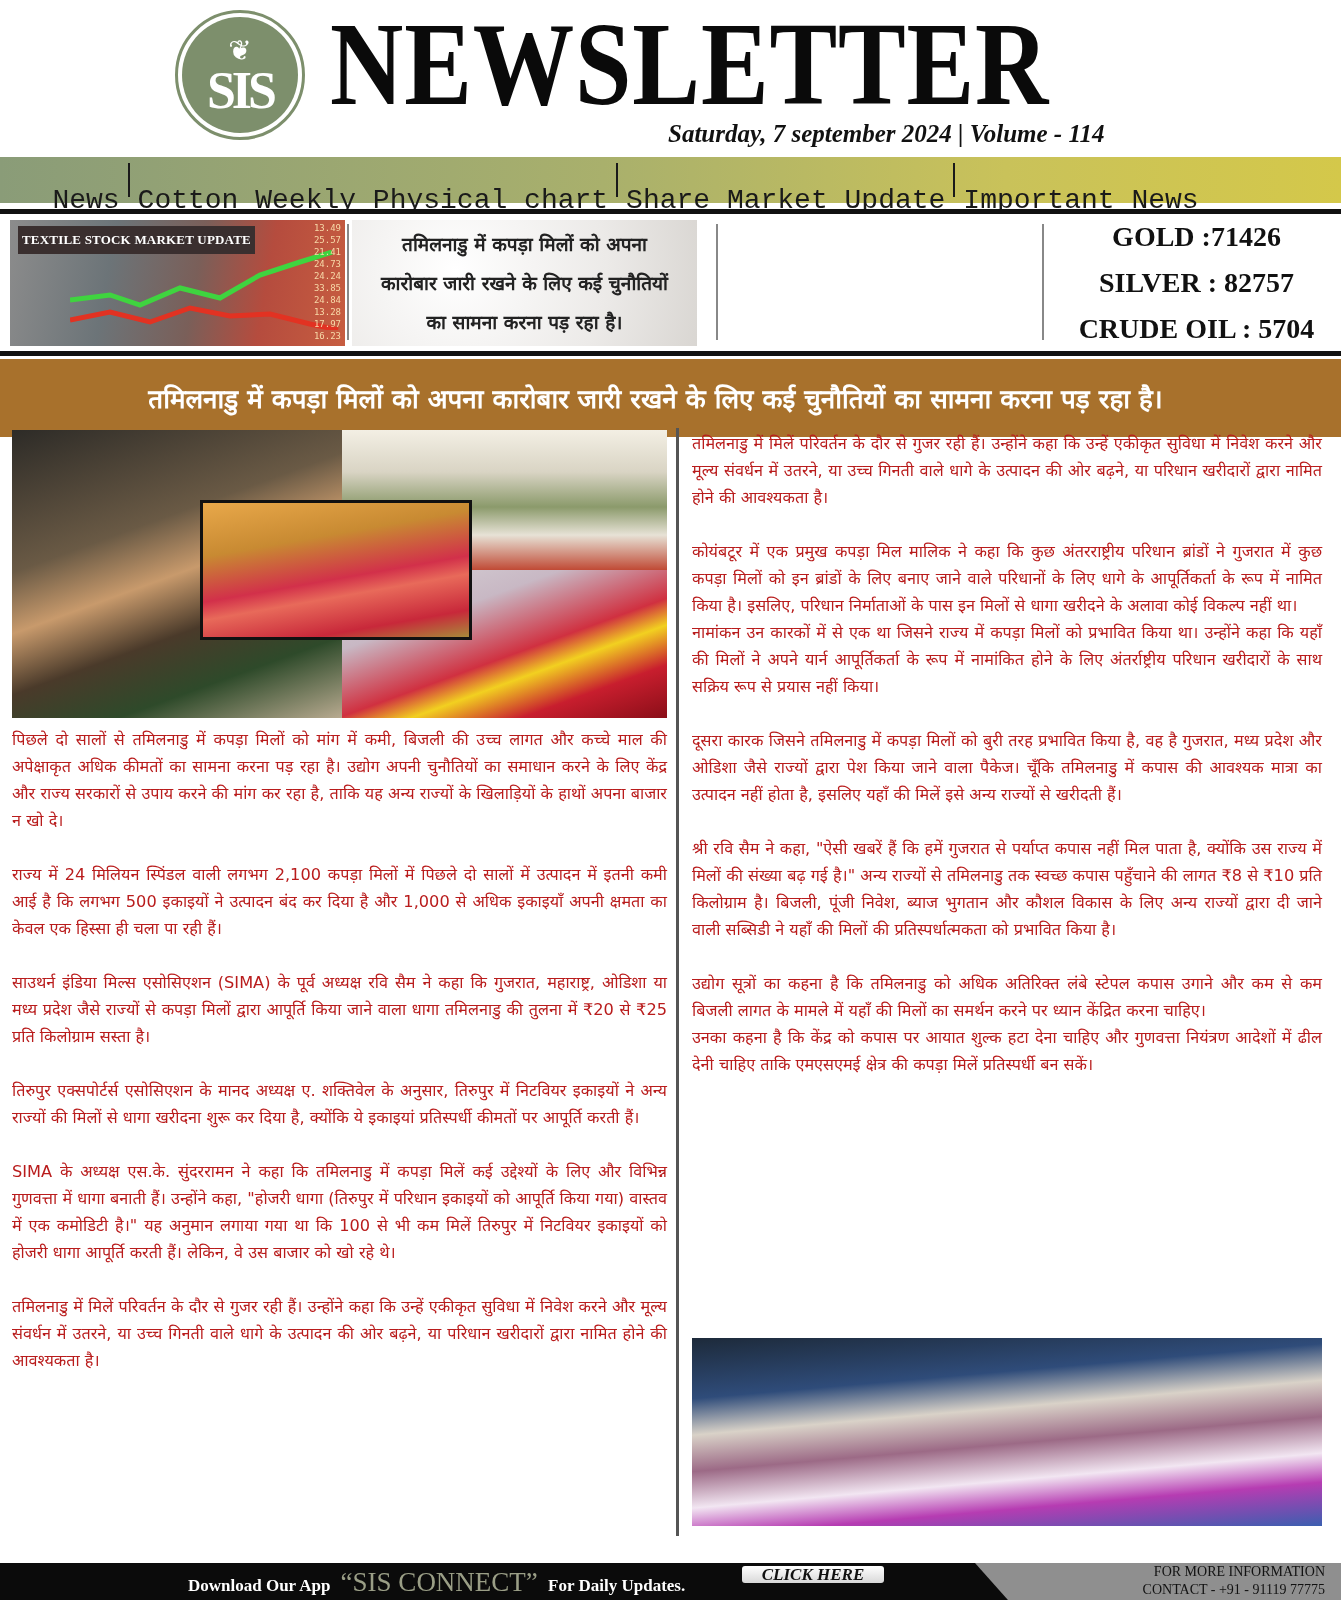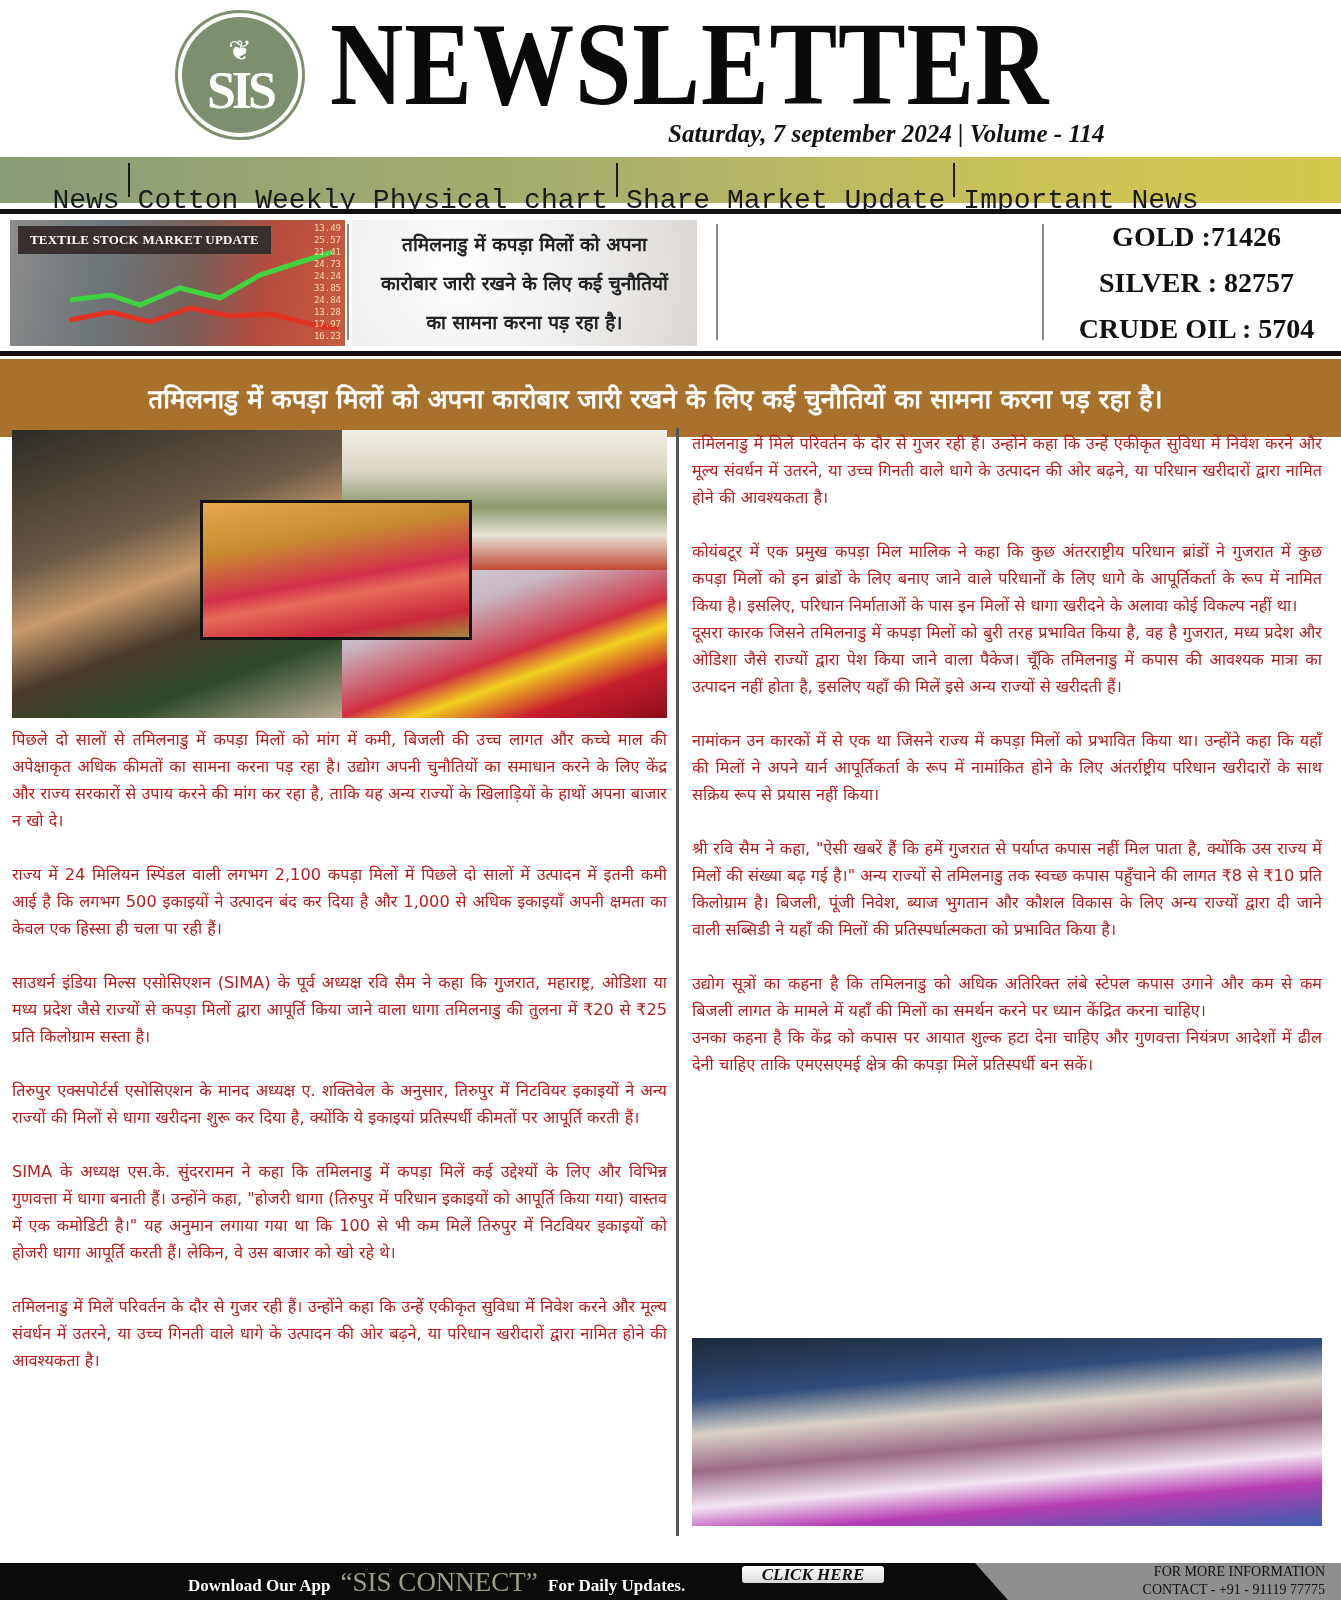--- a/index.html
+++ b/index.html
@@ -46,21 +46,21 @@
   .rule-thick { position: absolute; left: 0; width: 1341px; background: #111; }
   .strip { position: absolute; left: 0; top: 216px; width: 1341px; height: 134px; }
   .tile { position: absolute; top: 4px; height: 126px; overflow: hidden; }
   .tile-stock {
     left: 10px; width: 335px;
     background: linear-gradient(100deg, #8c8c8c 0%, #6c7478 30%, #7a5f59 55%, #b54c3e 75%, #c75d40 100%);
   }
   .tile-label {
     position: absolute; left: 8px; top: 6px; background: #3a2f2f; color: #fff;
     font-family: "Liberation Serif", serif; font-weight: bold; font-size: 13px;
-    padding: 6px 12px; letter-spacing: 0.2px;
+    padding: 6px 4px; letter-spacing: 0.2px;
   }
   .stock-up { position: absolute; left: 60px; top: 30px; width: 270px; height: 80px; }
   .stock-nums {
     position: absolute; right: 4px; top: 2px; font-family: "DejaVu Sans Mono", monospace;
     font-size: 9px; color: #f7d9a8; line-height: 12px; text-align: center;
   }
   .tile-cotton {
     left: 352px; width: 345px; background: radial-gradient(circle at 30% 40%, #ffffff, #eceae8 60%, #d9d6d2);
     display: flex; flex-direction: column; align-items: center; justify-content: space-around;
     padding: 4px 0;
@@ -220,22 +220,22 @@
   <p class="body">तिरुपुर एक्सपोर्टर्स एसोसिएशन के मानद अध्यक्ष ए. शक्तिवेल के अनुसार, तिरुपुर में निटवियर इकाइयों ने अन्य राज्यों की मिलों से धागा खरीदना शुरू कर दिया है, क्योंकि ये इकाइयां प्रतिस्पर्धी कीमतों पर आपूर्ति करती हैं।</p>
   <p class="body">SIMA के अध्यक्ष एस.के. सुंदररामन ने कहा कि तमिलनाडु में कपड़ा मिलें कई उद्देश्यों के लिए और विभिन्न गुणवत्ता में धागा बनाती हैं। उन्होंने कहा, "होजरी धागा (तिरुपुर में परिधान इकाइयों को आपूर्ति किया गया) वास्तव में एक कमोडिटी है।" यह अनुमान लगाया गया था कि 100 से भी कम मिलें तिरुपुर में निटवियर इकाइयों को होजरी धागा आपूर्ति करती हैं। लेकिन, वे उस बाजार को खो रहे थे।</p>
   <p class="body tight">तमिलनाडु में मिलें परिवर्तन के दौर से गुजर रही हैं। उन्होंने कहा कि उन्हें एकीकृत सुविधा में निवेश करने और मूल्य संवर्धन में उतरने, या उच्च गिनती वाले धागे के उत्पादन की ओर बढ़ने, या परिधान खरीदारों द्वारा नामित होने की आवश्यकता है।</p>
 </div>
 
 <div class="col-divider"></div>
 
 <div class="col col-right">
   <p class="body">तमिलनाडु में मिलें परिवर्तन के दौर से गुजर रही हैं। उन्होंने कहा कि उन्हें एकीकृत सुविधा में निवेश करने और मूल्य संवर्धन में उतरने, या उच्च गिनती वाले धागे के उत्पादन की ओर बढ़ने, या परिधान खरीदारों द्वारा नामित होने की आवश्यकता है।</p>
   <p class="body tight">कोयंबटूर में एक प्रमुख कपड़ा मिल मालिक ने कहा कि कुछ अंतरराष्ट्रीय परिधान ब्रांडों ने गुजरात में कुछ कपड़ा मिलों को इन ब्रांडों के लिए बनाए जाने वाले परिधानों के लिए धागे के आपूर्तिकर्ता के रूप में नामित किया है। इसलिए, परिधान निर्माताओं के पास इन मिलों से धागा खरीदने के अलावा कोई विकल्प नहीं था।</p>
+  <p class="body">नामांकन उन कारकों में से एक था जिसने राज्य में कपड़ा मिलों को प्रभावित किया था। उन्होंने कहा कि यहाँ की मिलों ने अपने यार्न आपूर्तिकर्ता के रूप में नामांकित होने के लिए अंतर्राष्ट्रीय परिधान खरीदारों के साथ सक्रिय रूप से प्रयास नहीं किया।</p>
   <p class="body">दूसरा कारक जिसने तमिलनाडु में कपड़ा मिलों को बुरी तरह प्रभावित किया है, वह है गुजरात, मध्य प्रदेश और ओडिशा जैसे राज्यों द्वारा पेश किया जाने वाला पैकेज। चूँकि तमिलनाडु में कपास की आवश्यक मात्रा का उत्पादन नहीं होता है, इसलिए यहाँ की मिलें इसे अन्य राज्यों से खरीदती हैं।</p>
-  <p class="body">नामांकन उन कारकों में से एक था जिसने राज्य में कपड़ा मिलों को प्रभावित किया था। उन्होंने कहा कि यहाँ की मिलों ने अपने यार्न आपूर्तिकर्ता के रूप में नामांकित होने के लिए अंतर्राष्ट्रीय परिधान खरीदारों के साथ सक्रिय रूप से प्रयास नहीं किया।</p>
   <p class="body">श्री रवि सैम ने कहा, "ऐसी खबरें हैं कि हमें गुजरात से पर्याप्त कपास नहीं मिल पाता है, क्योंकि उस राज्य में मिलों की संख्या बढ़ गई है।" अन्य राज्यों से तमिलनाडु तक स्वच्छ कपास पहुँचाने की लागत ₹8 से ₹10 प्रति किलोग्राम है। बिजली, पूंजी निवेश, ब्याज भुगतान और कौशल विकास के लिए अन्य राज्यों द्वारा दी जाने वाली सब्सिडी ने यहाँ की मिलों की प्रतिस्पर्धात्मकता को प्रभावित किया है।</p>
   <p class="body tight">उद्योग सूत्रों का कहना है कि तमिलनाडु को अधिक अतिरिक्त लंबे स्टेपल कपास उगाने और कम से कम बिजली लागत के मामले में यहाँ की मिलों का समर्थन करने पर ध्यान केंद्रित करना चाहिए।</p>
   <p class="body tight">उनका कहना है कि केंद्र को कपास पर आयात शुल्क हटा देना चाहिए और गुणवत्ता नियंत्रण आदेशों में ढील देनी चाहिए ताकि एमएसएमई क्षेत्र की कपड़ा मिलें प्रतिस्पर्धी बन सकें।</p>
 </div>
 
 <div class="embroidery"></div>
 
 <footer class="footer">
   <div class="footer-text">
     <span>Download Our App</span>

